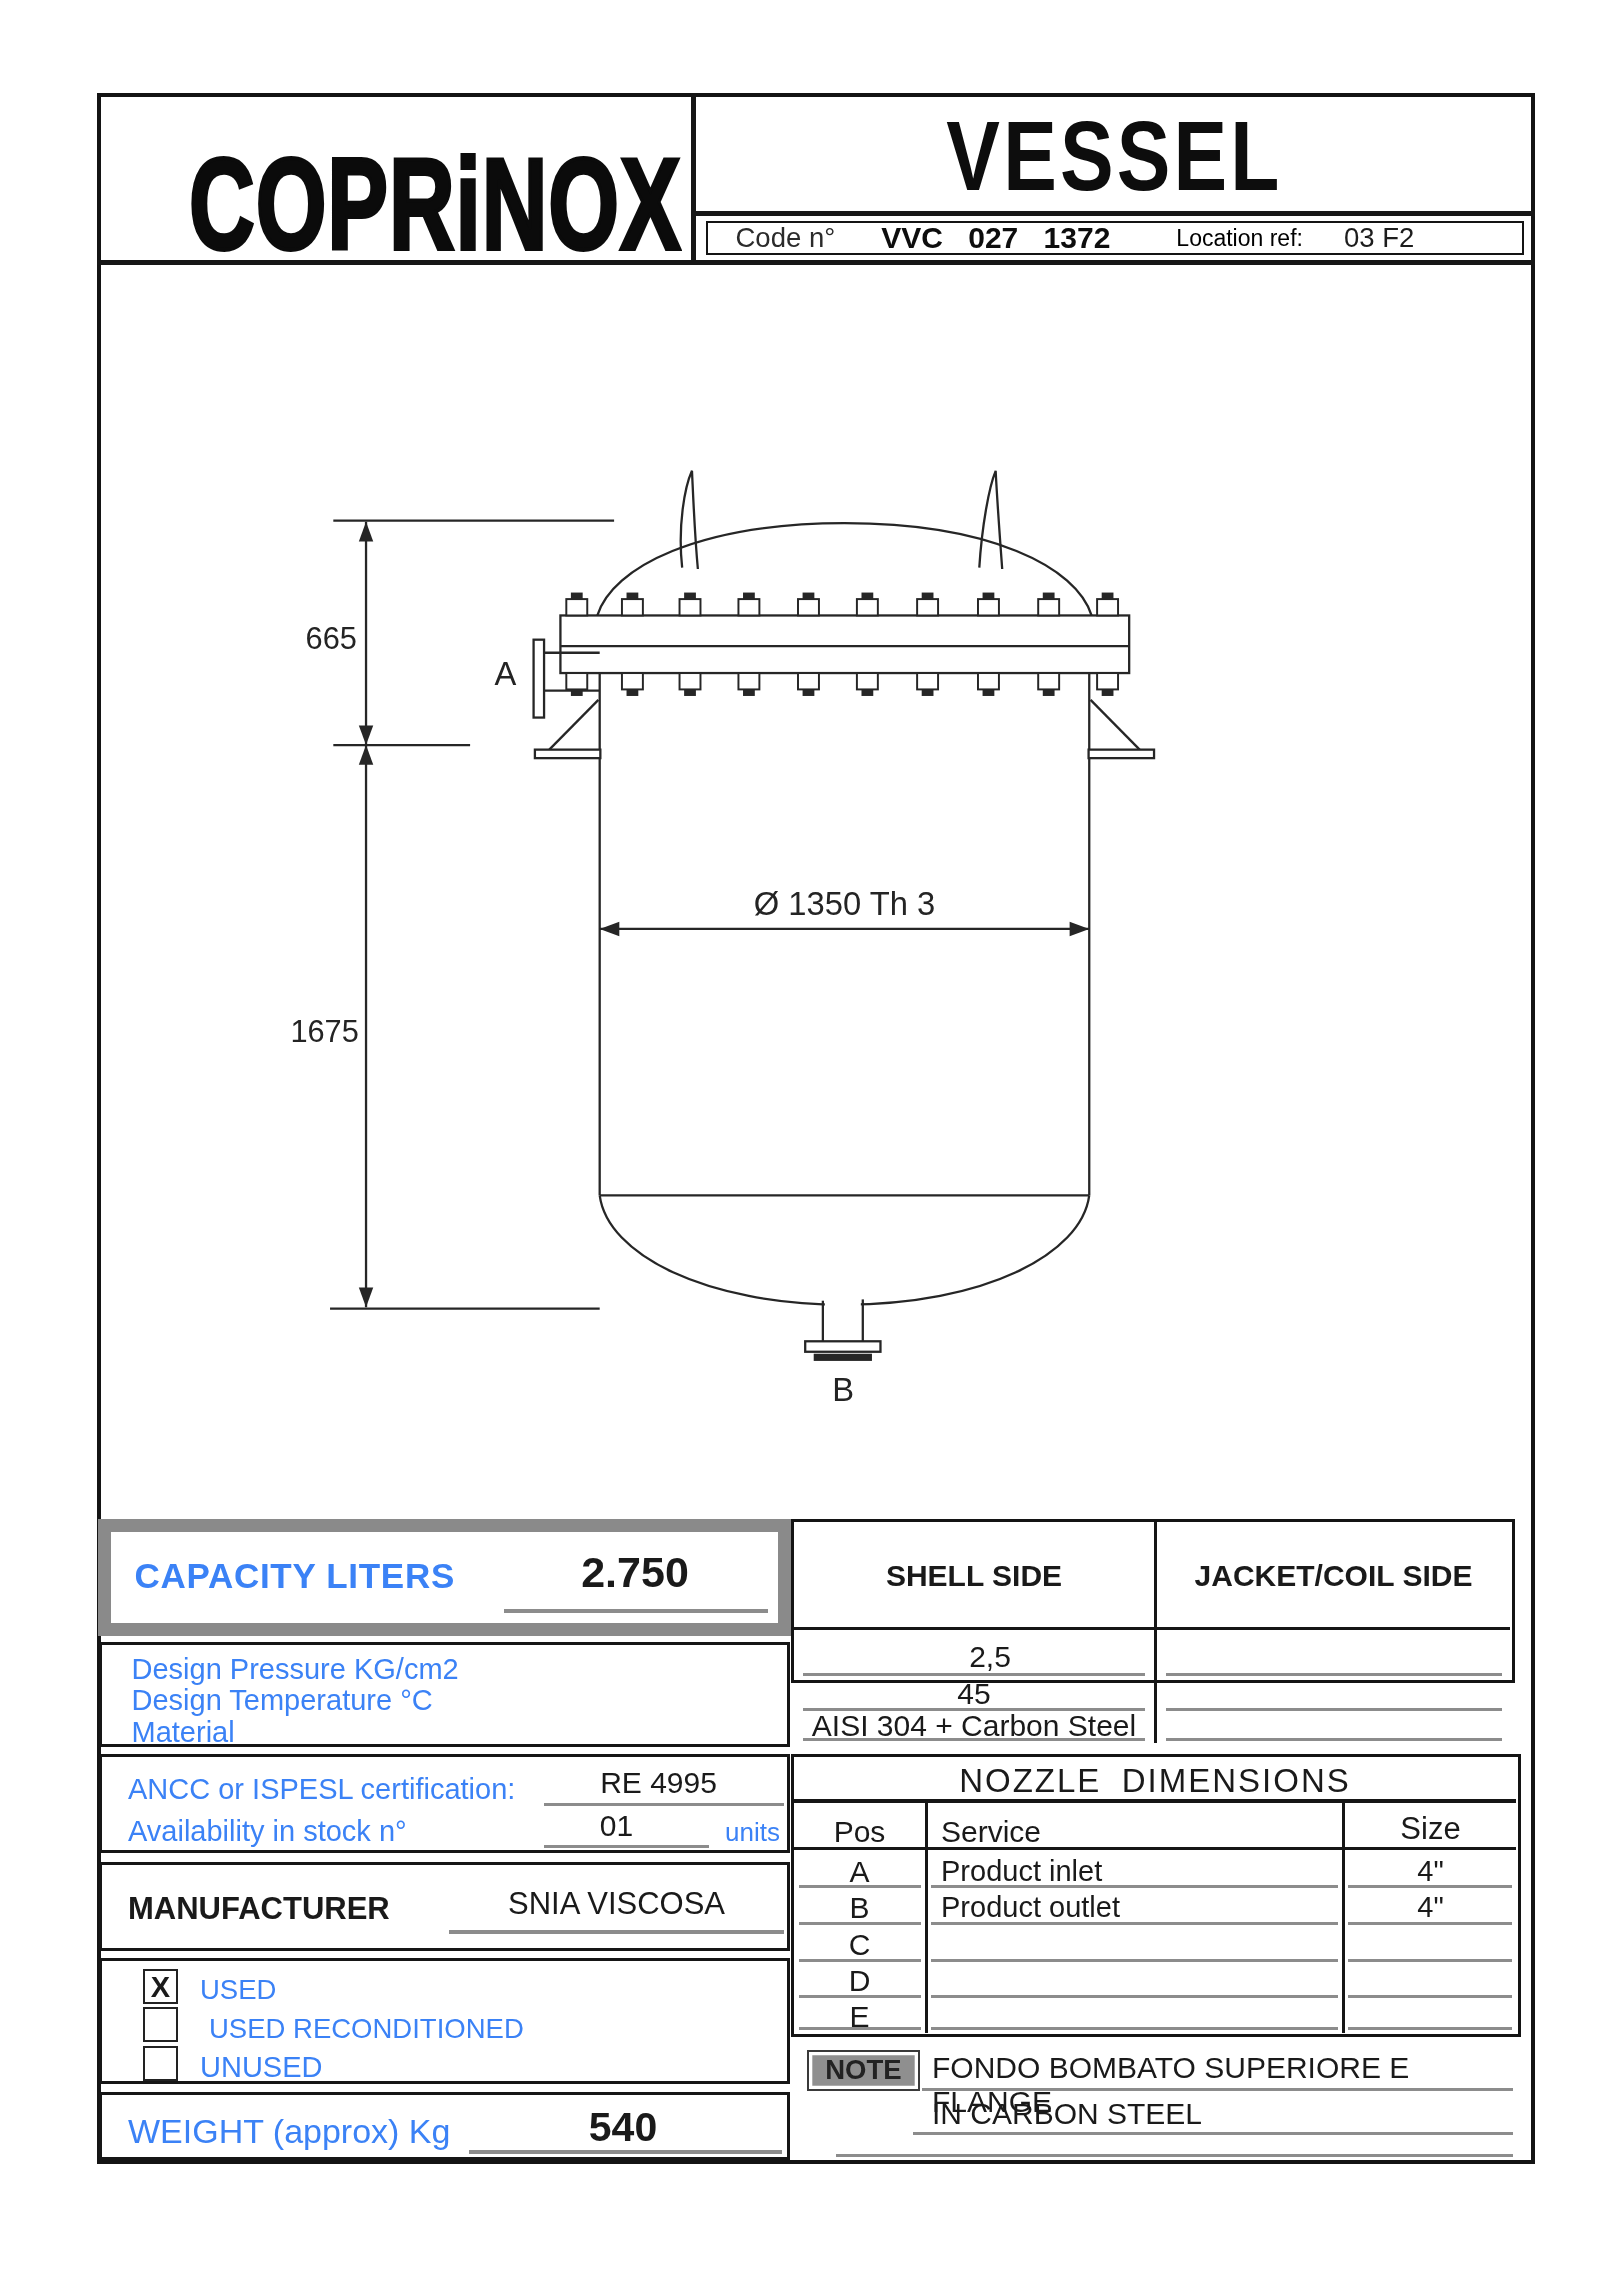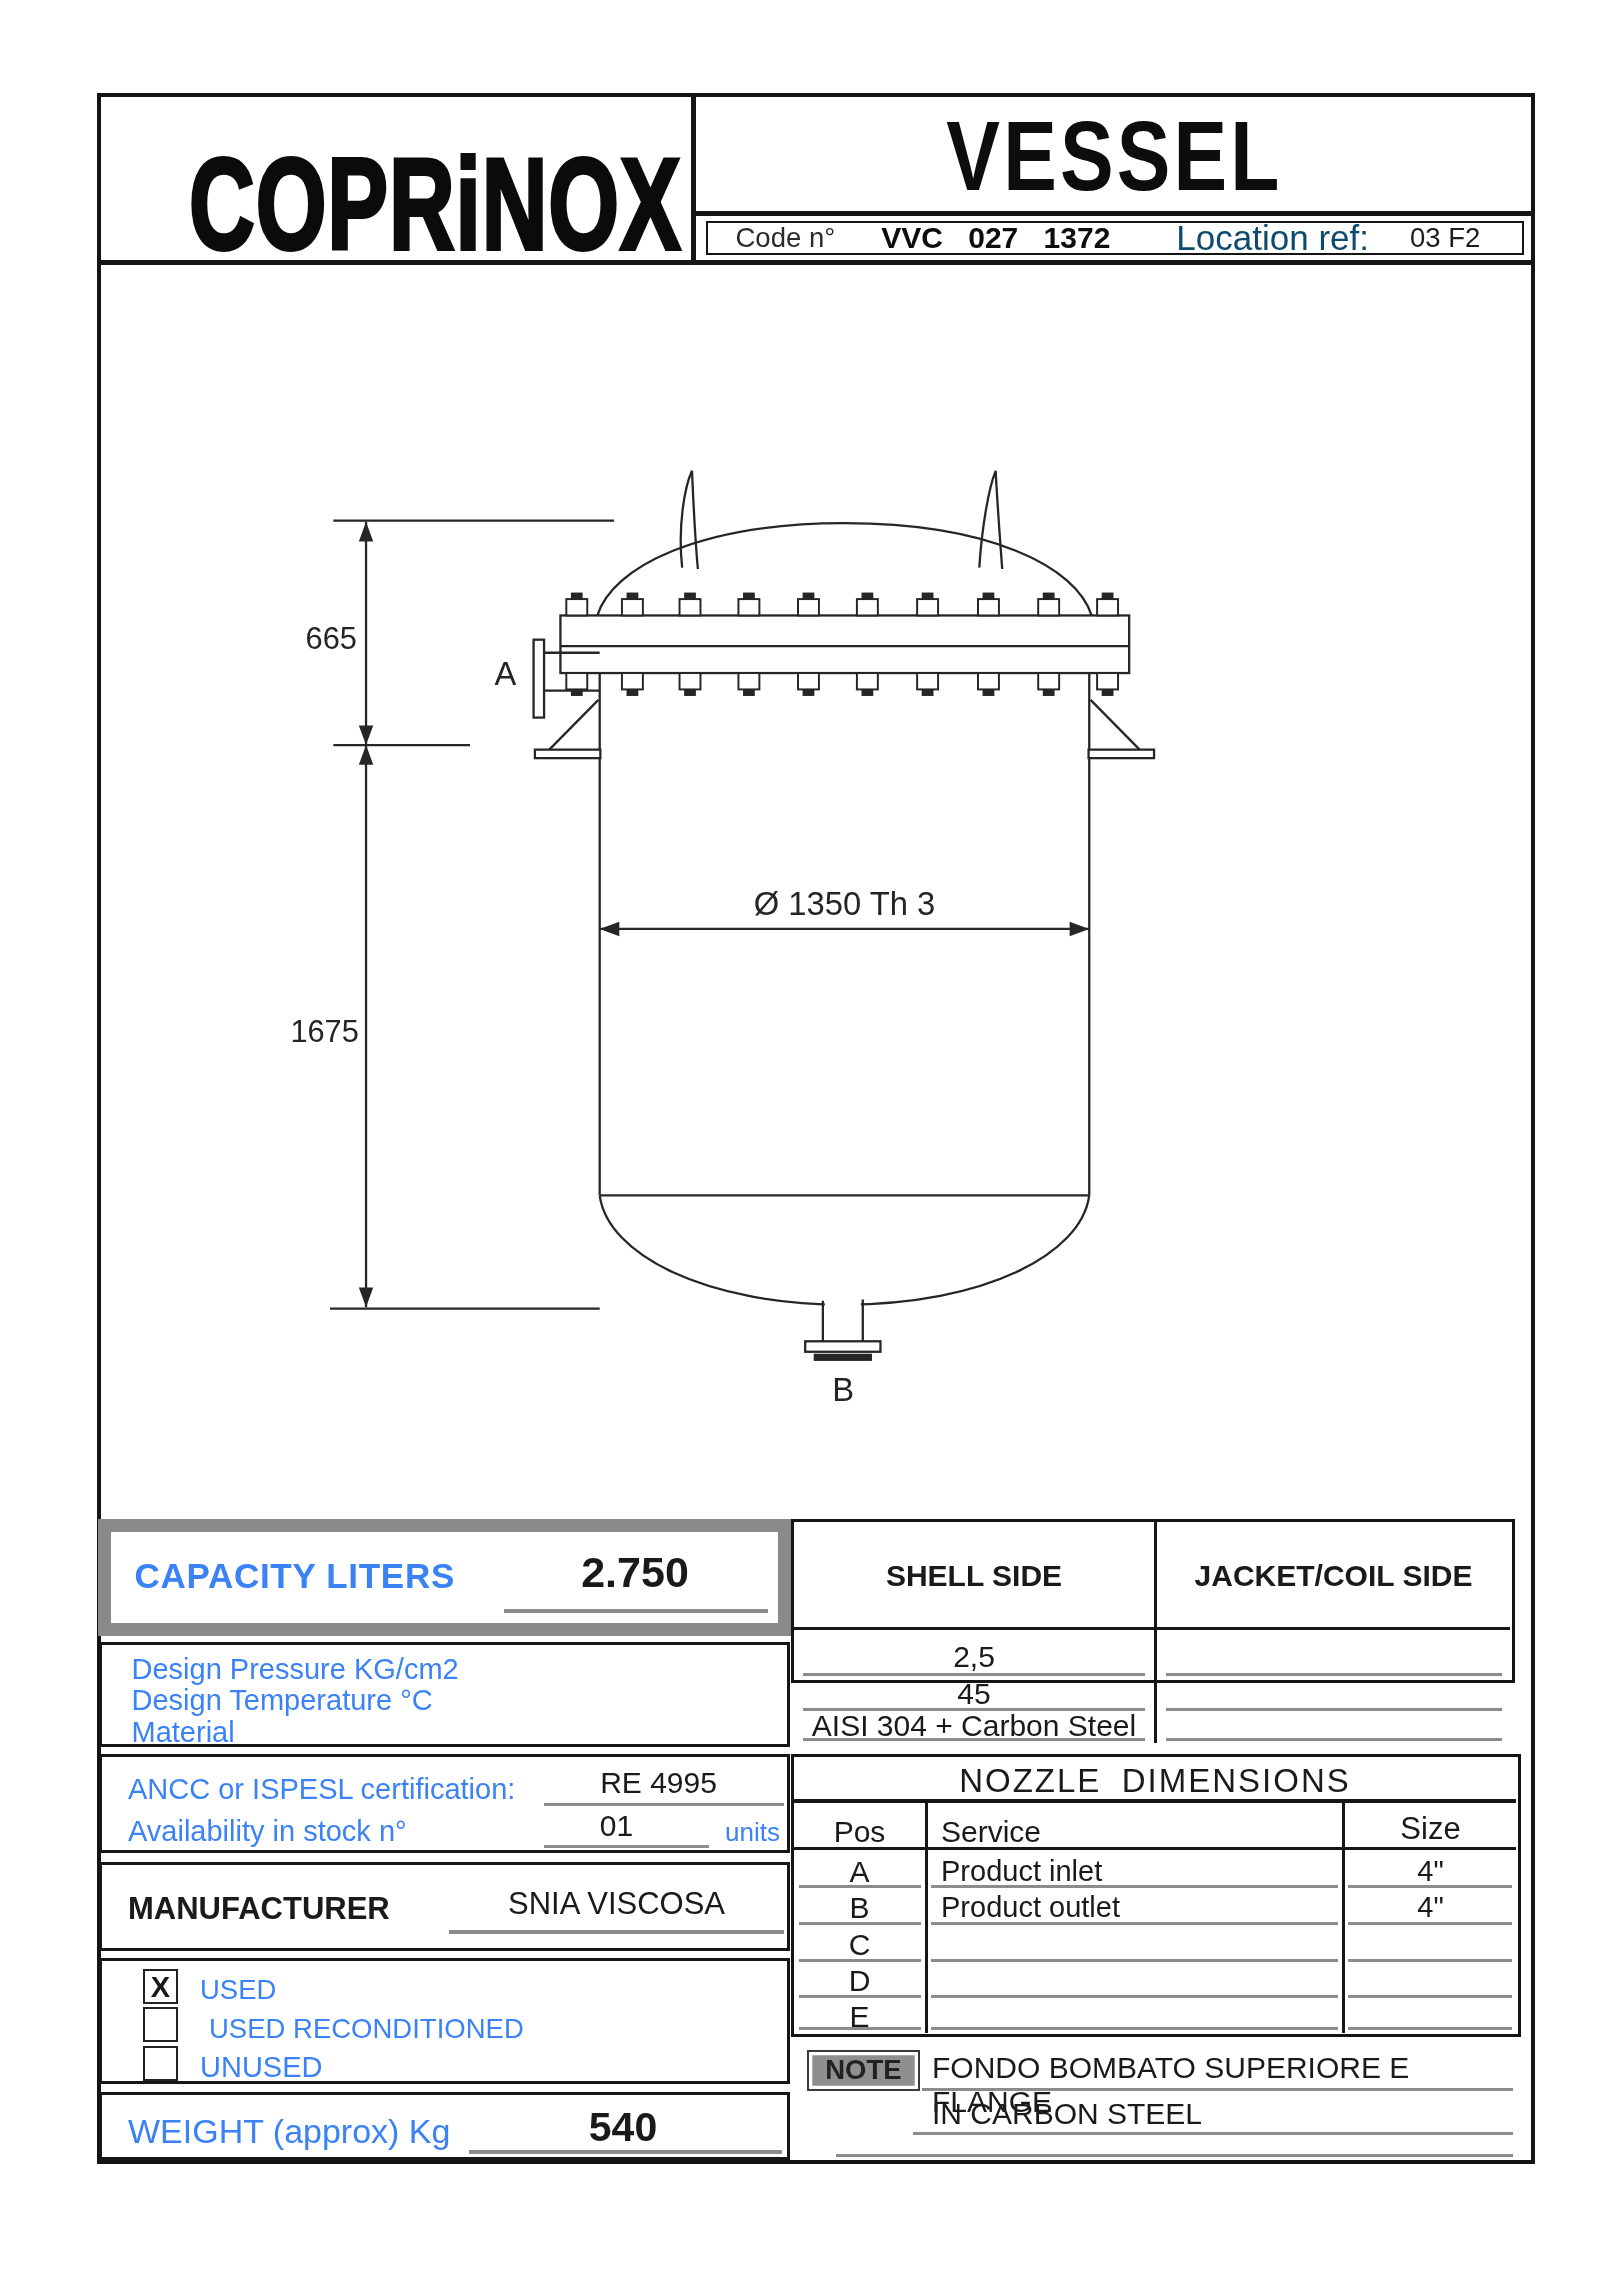--- a/index.html
+++ b/index.html
@@ -31,21 +31,21 @@
                 letter-spacing:1.3px; -webkit-text-stroke:3.9px #0b0b0b; transform:scaleX(0.70); transform-origin:left top;">COPRiNOX</div>
 
     <div class="abs ctr" style="left:597px; top:6.5px; width:841px; font-size:98px; font-weight:bold; letter-spacing:3.9px;
                 transform:scaleX(0.82); transform-origin:center top; color:#0d0d0d;">VESSEL</div>
 
     <div class="hline" style="left:597px; top:118px; width:841px; height:4.6px;"></div>
 
     <div class="abs" style="left:609px; top:128px; width:818px; height:34px; border:2px solid #141414; display:flex; align-items:center;">
       <span style="margin-left:27.5px; font-size:27.5px; color:#2b2b2b;">Code n°</span>
       <span style="margin-left:46px; font-size:30px; font-weight:bold; word-spacing:17px; color:#0d0d0d;">VVC 027 1372</span>
-      <span style="margin-left:66px; font-size:35px; color:#0c4a6e;">Location ref:</span>
+      <span style="margin-left:66px; font-size:23px; color:#000000;">Location ref:</span>
       <span style="margin-left:41px; font-size:27.5px; color:#1d1d1d;">03 F2</span>
     </div>
   </div>
 
   <svg class="abs" style="left:97px; top:264px;" width="1438" height="1254" viewBox="148 404 2197 1916" fill="none" stroke="#262626" stroke-width="3.5">
 
     <g>
       <line x1="509" y1="796" x2="938" y2="796"></line>
       <line x1="509" y1="1139" x2="718" y2="1139"></line>
       <line x1="504" y1="2000" x2="916" y2="2000"></line>
@@ -202,21 +202,21 @@
     <div class="abs ctr" style="left:367px; top:9.2px; width:308px; font-size:41px; font-weight:bold;">540</div>
     <div class="gline" style="left:367px; top:55px; width:313px;"></div>
   </div>
 
   <div class="abs" style="left:791px; top:1519px; width:724px; height:164px; border:3.9px solid #141414; background:#fff;">
     <div class="hline" style="left:360px; top:0; width:3.3px; height:221px;"></div>
     <div class="hline" style="left:0; top:105px; width:716px; height:3.3px;"></div>
     <div class="abs ctr" style="left:0; top:37px; width:360px; font-size:30px; font-weight:bold;">SHELL SIDE</div>
     <div class="abs ctr" style="left:363px; top:37px; width:353px; font-size:30px; font-weight:bold;">JACKET/COIL SIDE</div>
 
-    <div class="abs ctr" style="left:0; top:118px; width:360px; font-size:30px;">2,5</div>
+    <div class="abs ctr" style="left:16px; top:118px; width:360px; font-size:30px;">2,5</div>
     <div class="abs ctr" style="left:0; top:155px; width:360px; font-size:30px;">45</div>
     <div class="abs ctr" style="left:0; top:187px; width:360px; font-size:30px;">AISI 304 + Carbon Steel</div>
 
     <div class="abs ctr" style="left:363px; top:118px; width:353px; font-size:30px;"></div>
     <div class="abs ctr" style="left:363px; top:155px; width:353px; font-size:30px;"></div>
     <div class="abs ctr" style="left:363px; top:187px; width:353px; font-size:30px;"></div>
 
     <div class="gline" style="left:9.2px; top:151px; width:342px; height:3.3px;"></div>
     <div class="gline" style="left:372px; top:151px; width:336px; height:3.3px;"></div>
     <div class="gline" style="left:9.2px; top:186px; width:342px; height:3.3px;"></div>

